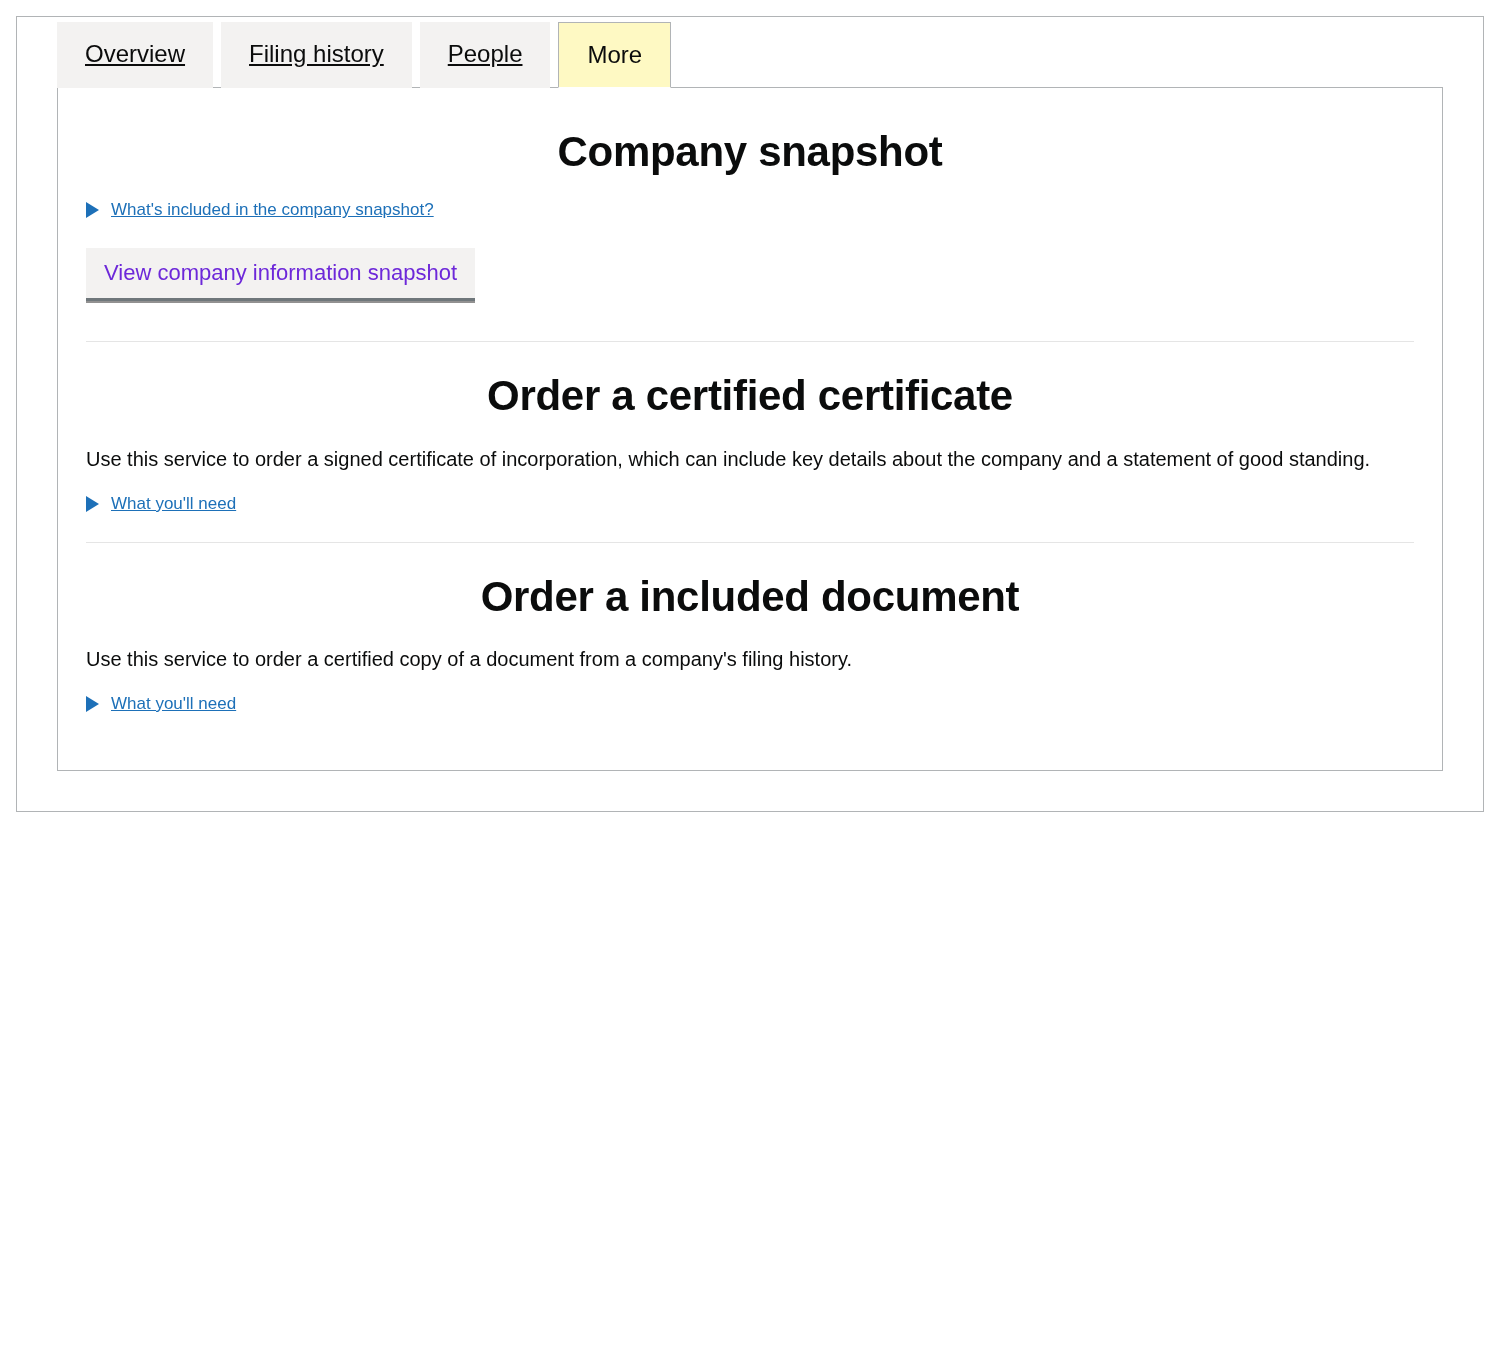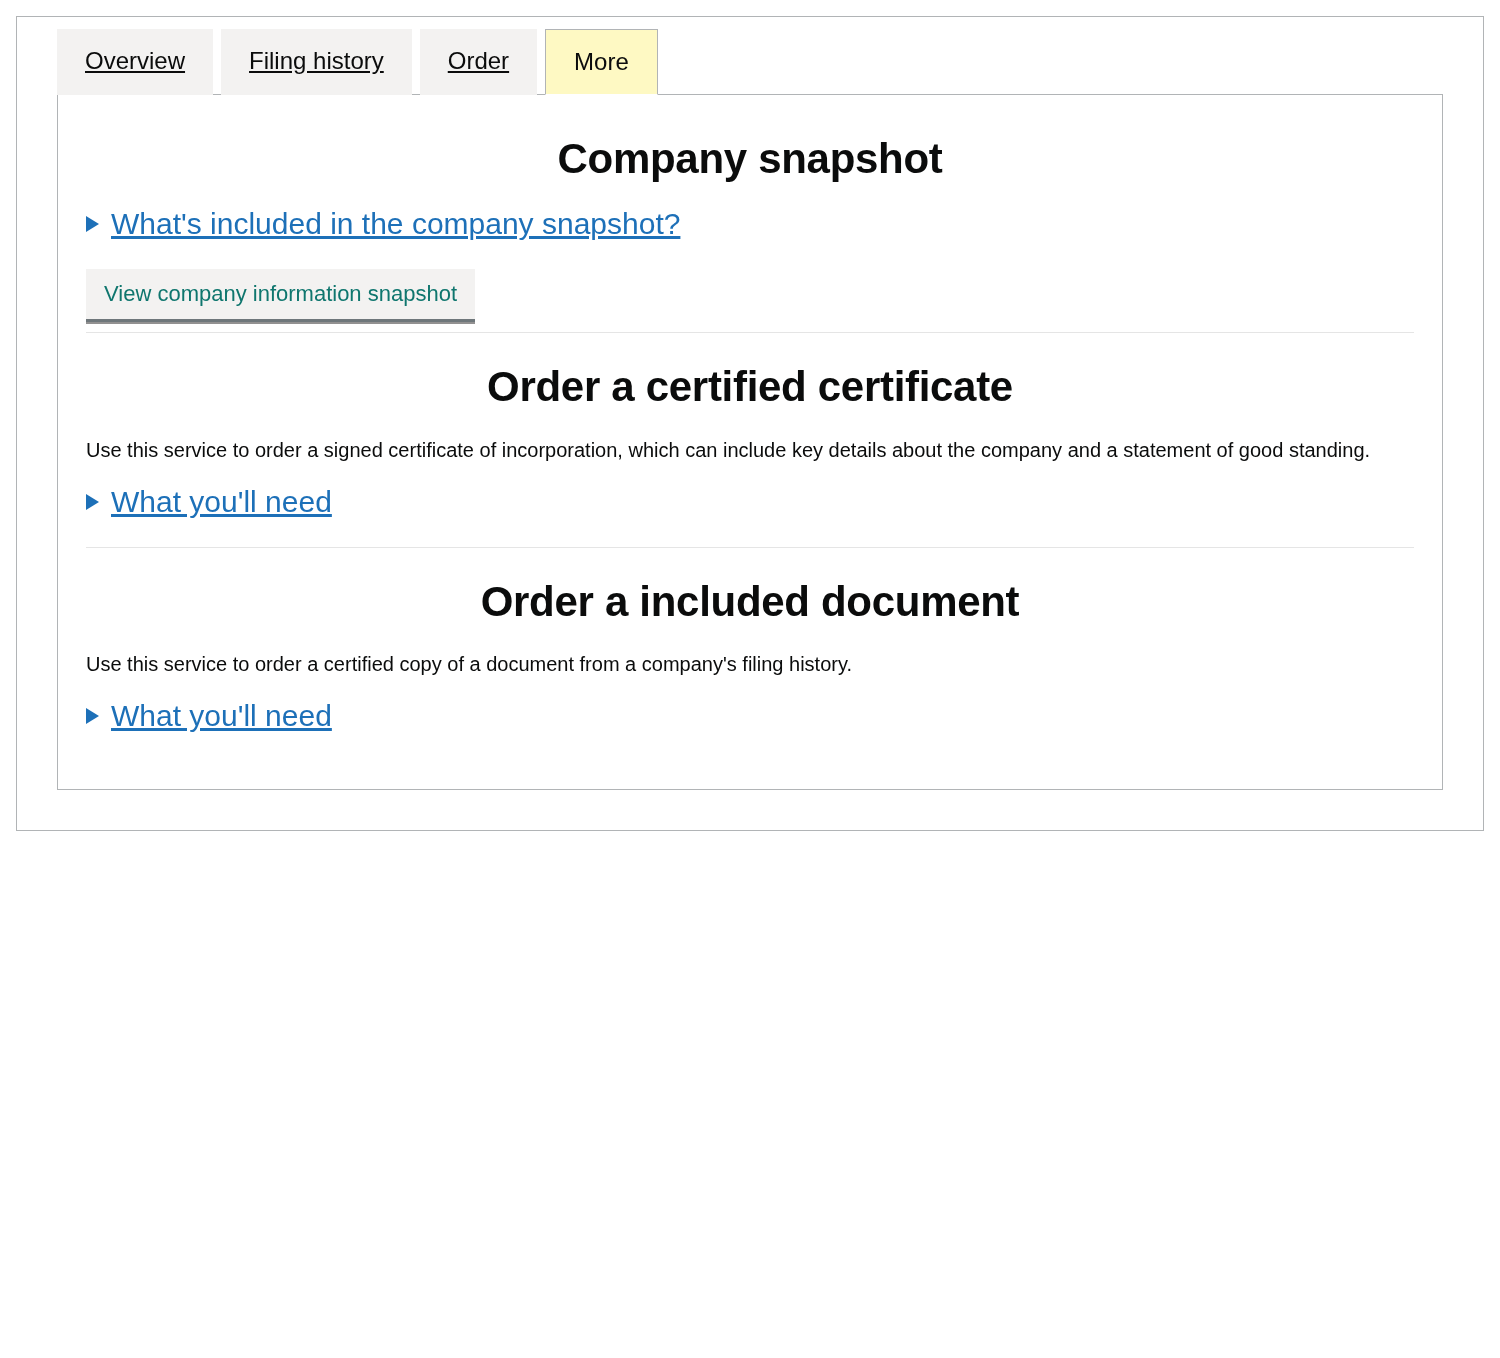--- a/index.html
+++ b/index.html
@@ -5,21 +5,21 @@
   * { box-sizing: border-box; }
   body {
     margin: 0;
     font-family: "Helvetica Neue", Arial, sans-serif;
     background: #fff;
     color: #0b0c0c;
   }
   .frame {
     border: 1px solid #b1b4b6;
     margin: 16px;
-    padding: 12px 40px 40px 40px;
+    padding: 5px 40px 40px 40px;
   }
   .tabs {
     display: flex;
     gap: 8px;
     padding: 0;
     margin: 0 0 -1px 0;
     list-style: none;
   }
   .tab {
     background: #f3f2f1;
@@ -56,55 +56,56 @@
   }
   .tri {
     width: 0; height: 0;
     border-top: 8px solid transparent;
     border-bottom: 8px solid transparent;
     border-left: 13px solid #1d70b8;
     flex-shrink: 0;
   }
   .details-link {
     color: #1d70b8;
-    font-size: 30px;
+    font-size: 17px;
     text-decoration: underline;
     cursor: pointer;
   }
   .para {
     font-size: 20px;
     line-height: 1.45;
     margin: 0 0 20px 0;
   }
   .btn {
     display: inline-block;
     background: #f3f2f1;
     border: none;
     border-bottom: 3px solid #6f777b;
     box-shadow: 0 2px 0 #929191;
     padding: 12px 18px;
     font-size: 22px;
-    color: #0f766e;
+    color: #6d28d9;
     cursor: pointer;
+    margin-bottom: 30px;
   }
   hr.sep {
     border: none;
     border-top: 1px solid #e5e5e5;
     margin: 10px 0 0 0;
   }
 </style>
 </head>
 <body>
 
 <div class="frame">
 
   <ul class="tabs">
     <li class="tab">Overview</li>
     <li class="tab">Filing history</li>
-    <li class="tab">Order</li>
+    <li class="tab">People</li>
     <li class="tab active">More</li>
   </ul>
 
   <div class="panel">
 
     
     <h2>Company snapshot</h2>
     <div class="details">
       <span class="tri"></span>
       <span class="details-link">What's included in the company snapshot?</span>

